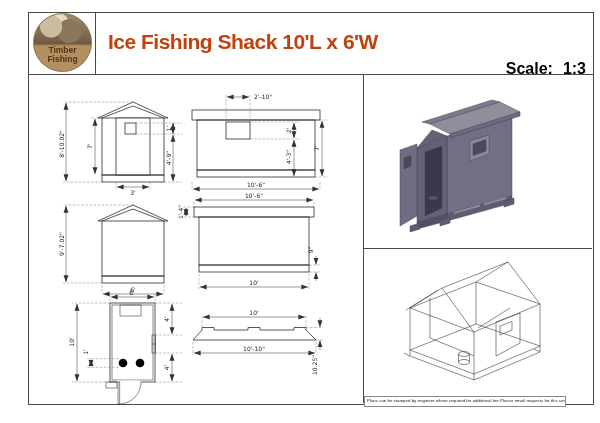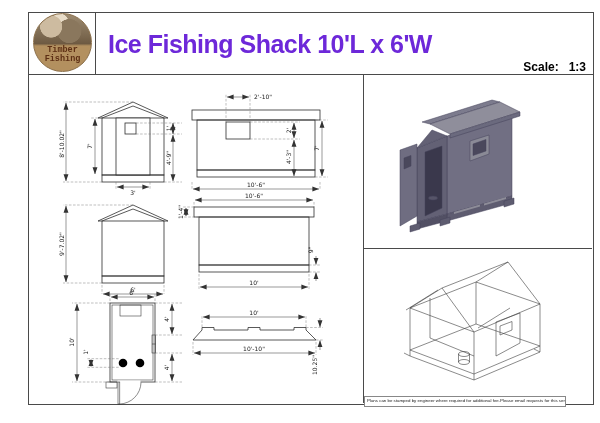--- a/index.html
+++ b/index.html
@@ -1,30 +1,30 @@
 <!DOCTYPE html>
 <html><head>
 <meta charset="utf-8">
 <style>
   html,body{margin:0;padding:0;background:#fff;}
   body{width:600px;height:423px;position:relative;font-family:"Liberation Sans",sans-serif;overflow:hidden;}
   .abs{position:absolute;}
   .frame{left:28px;top:12px;width:564px;height:391px;border:1px solid #4a4a4a;}
   .vline,.hline{background:#4a4a4a;}
-  .title{left:108px;top:30px;font-size:25px;font-weight:bold;color:#6d28d9;letter-spacing:-0.5px;white-space:nowrap;}
-  .scale{right:14px;top:60px;font-size:12px;font-weight:bold;color:#000;}
+  .title{left:108px;top:30px;font-size:21px;font-weight:bold;color:#c2410c;letter-spacing:-0.5px;white-space:nowrap;}
+  .scale{right:14px;top:60px;font-size:16px;font-weight:bold;color:#000;}
   .scale .gap{display:inline-block;width:10px;}
   .logo{left:33px;top:13px;width:59px;height:59px;border-radius:50%;overflow:hidden;
         background:
           radial-gradient(circle at 30% 22%, #cdbba0 0 18%, transparent 19%),
           radial-gradient(circle at 62% 30%, #8a775d 0 22%, transparent 23%),
           radial-gradient(circle at 45% 15%, #e8dcc8 0 15%, transparent 16%),
           linear-gradient(180deg, #9c8a70 0%, #7c6950 38%, #6e5a42 52%, #b3905f 56%, #b3905f 100%);
         border:1px solid #8b6f4a;box-sizing:border-box;}
-  .logo-text{width:100%;text-align:center;top:32px;font-family:Liberation Mono, monospace;
+  .logo-text{width:100%;text-align:center;top:32px;font-family:Liberation Sans, sans-serif;
         font-size:8.5px;font-weight:bold;color:#5d2f14;line-height:9px;}
   svg{position:absolute;overflow:visible;}
   svg text{font-family:"DejaVu Sans",sans-serif;font-size:6px;fill:#1a1a1a;}
   .ln{stroke:#2e2e2e;stroke-width:0.8;fill:none;}
   .fillw{fill:#fff;}
   .dim{stroke:#333;stroke-width:0.5;marker-start:url(#arw);marker-end:url(#arw);}
   .dimo{stroke:#333;stroke-width:0.5;marker-end:url(#arw);}
   .ext{stroke:#707070;stroke-width:0.45;stroke-dasharray:2.6 1.5;fill:none;}
   .thin{stroke:#2e2e2e;stroke-width:0.55;fill:none;}
   .disclaimer{left:364px;top:396px;width:198px;height:9px;border:0.5px solid #888;

